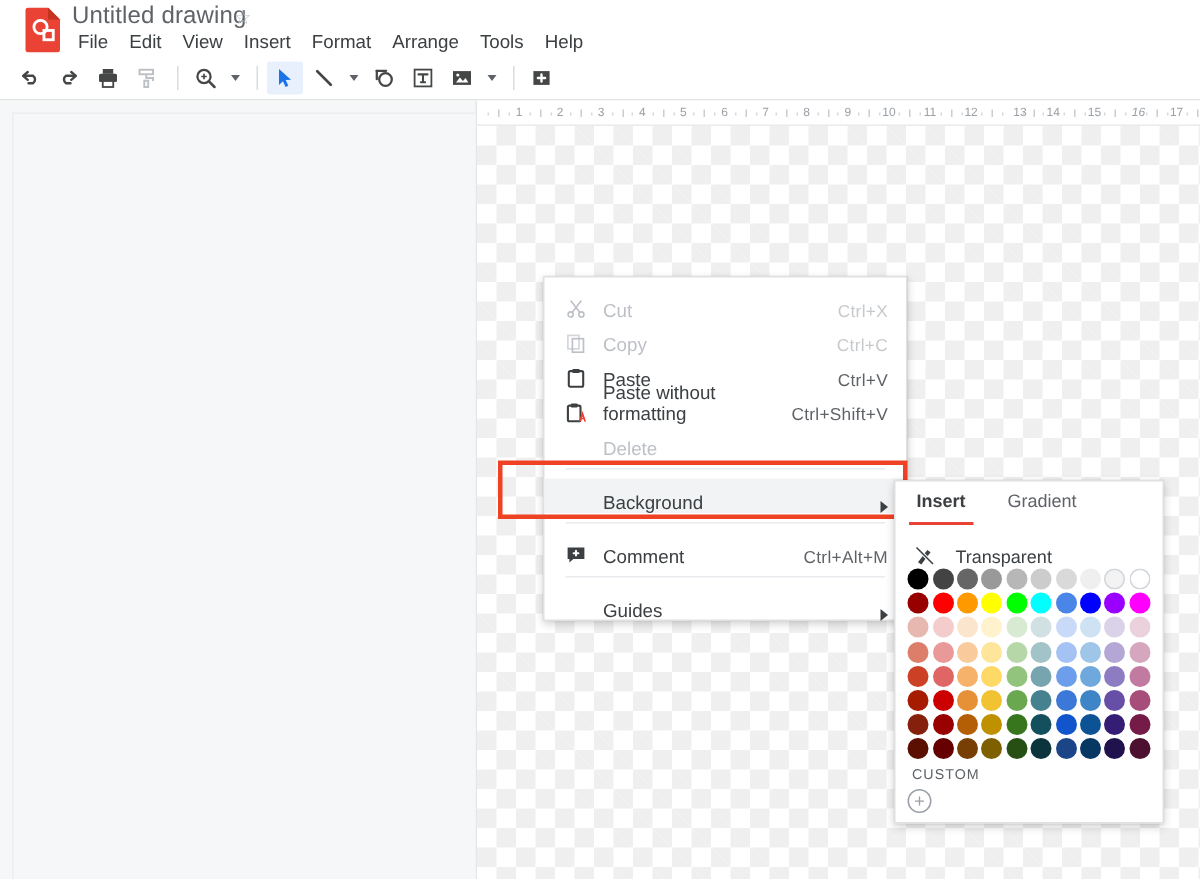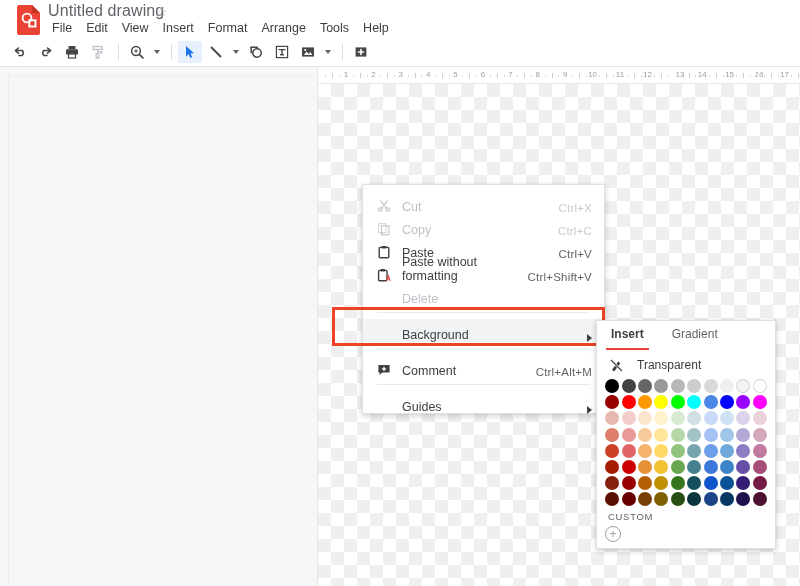--- a/index.html
+++ b/index.html
@@ -129,21 +129,21 @@
   .pk-tabs { position: relative; height: 29px; display: flex; align-items: flex-start; padding-left: 14px; }
   .pk-tab {
     font-size: 12px; color: #5f6368; padding: 6px 0 0 0; margin-right: 28px; position: relative;
     height: 29px;
   }
   .pk-tab.sel { color: #3c4043; font-weight: bold; }
   .pk-tab.sel:after {
     content:''; position: absolute; left: -5px; right: -5px; bottom: 0; height: 2px; background: #ea4335;
   }
   .pk-transparent {
-    display: flex; align-items: center; height: 26px; padding-left: 12px; margin-top: 2px;
+    display: flex; align-items: flex-end; height: 26px; padding-left: 12px; margin-top: 2px;
     font-size: 12px; color: #3c4043;
   }
   .pk-transparent .t-ico { width: 22px; height: 16px; display:flex; align-items:center; }
   .pk-transparent .t-lbl { padding-left: 6px; }
 
   .swatch-grid {
     position: absolute; left: 7px; top: 57px; width: 166px;
     display: grid; grid-template-columns: repeat(10, 16.4px); grid-auto-rows: 16.2px;
     column-gap: 0px; row-gap: 0px;
   }

